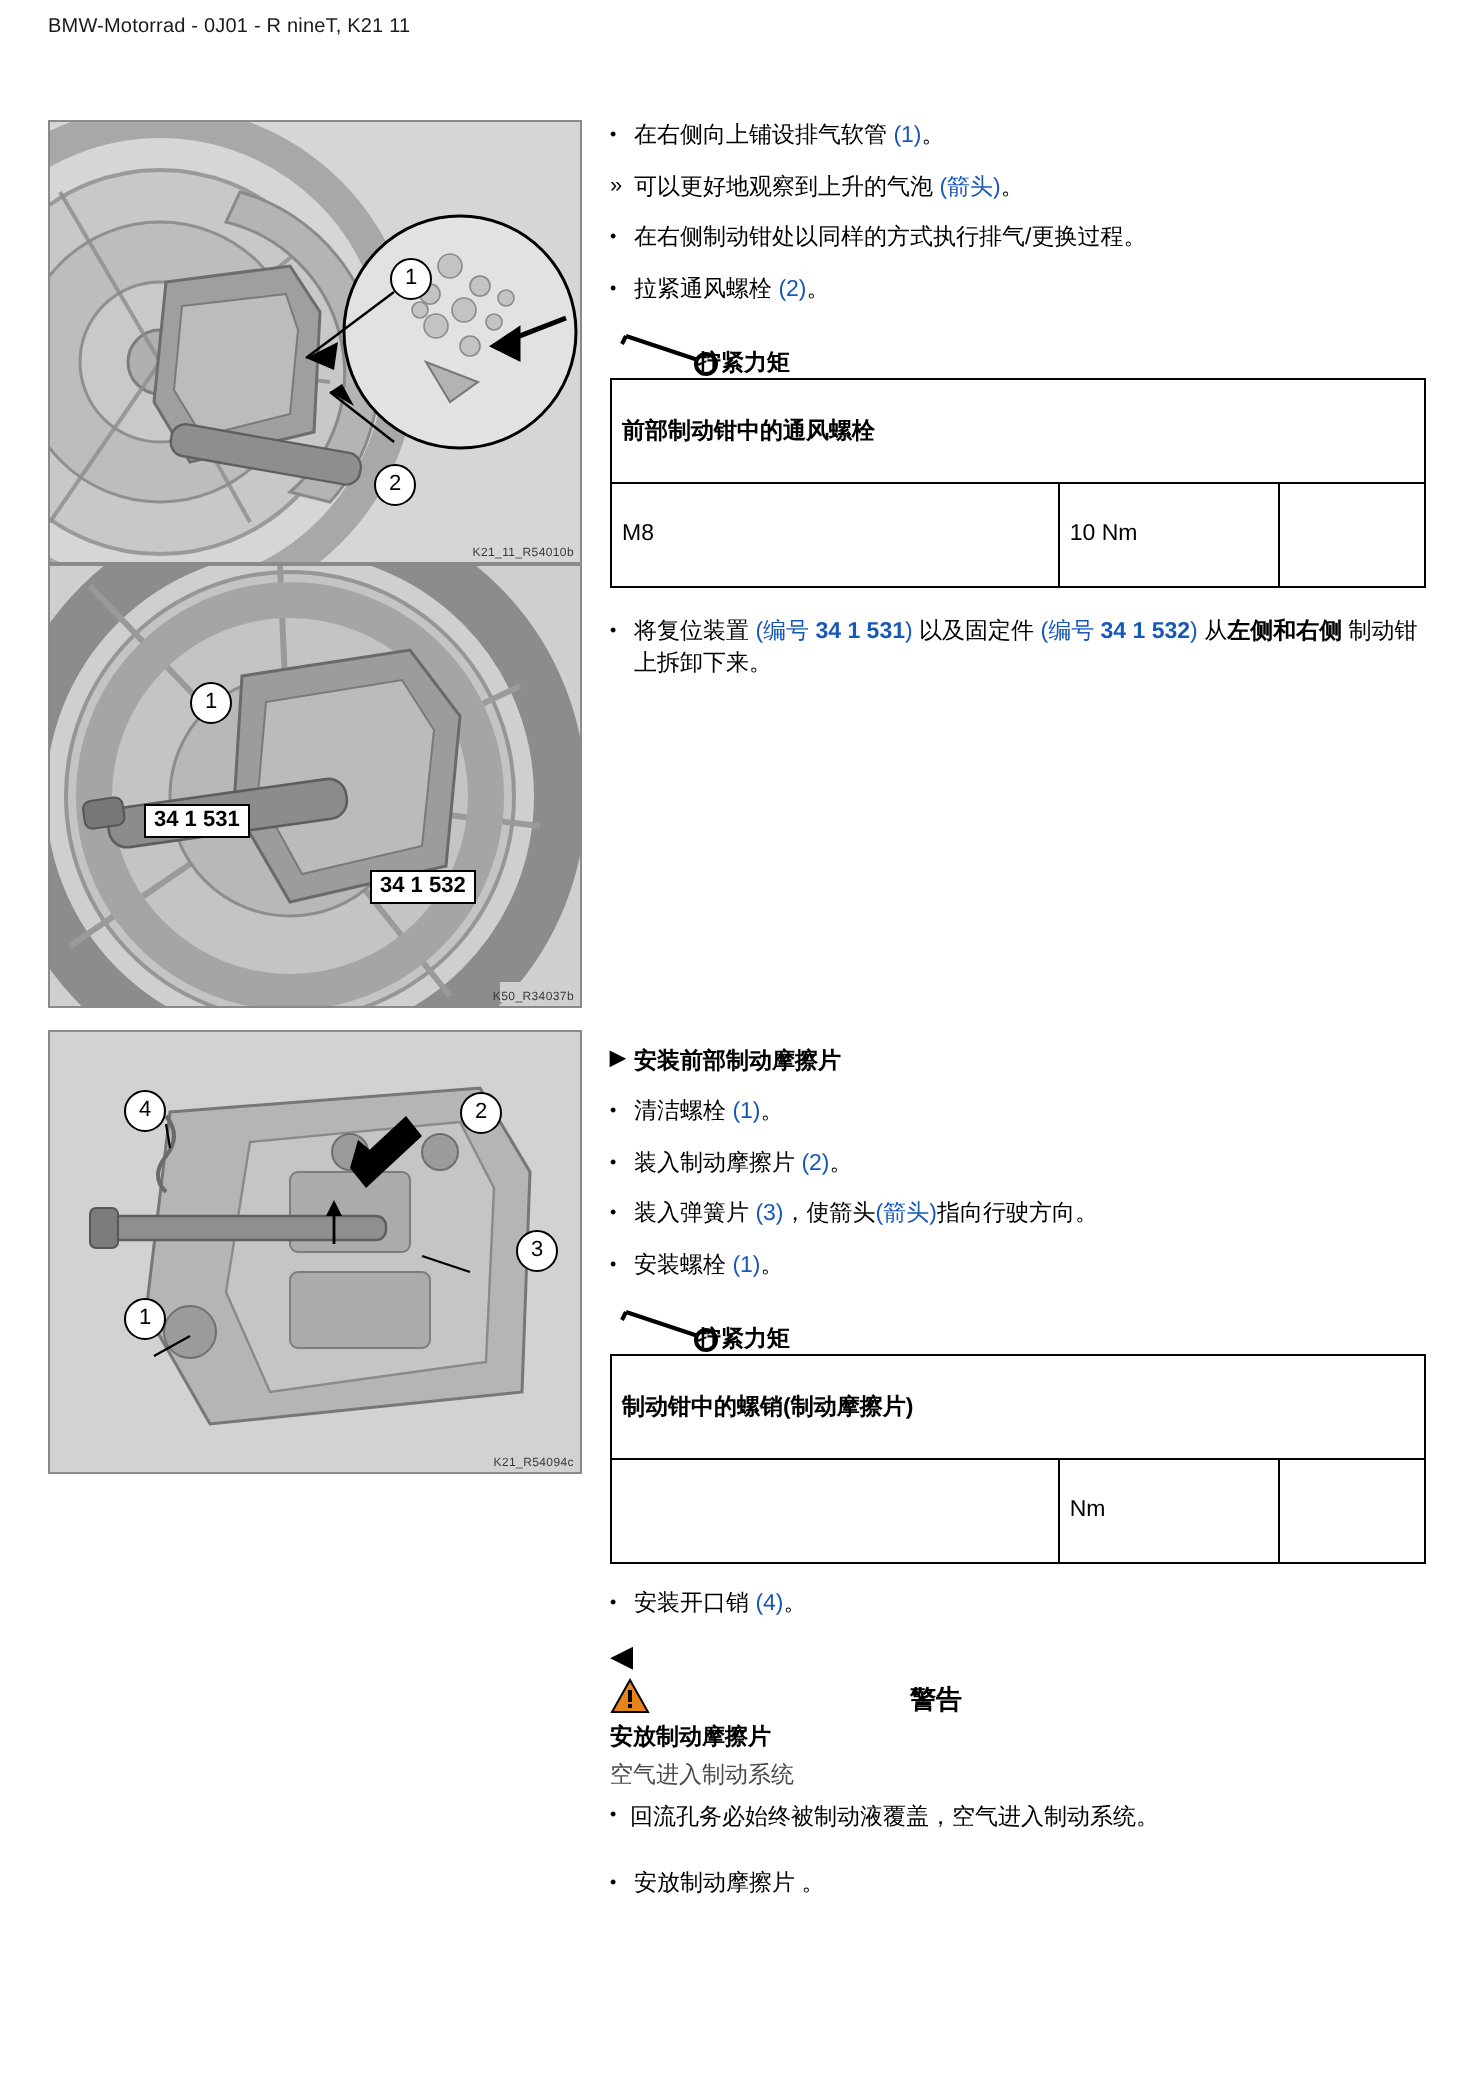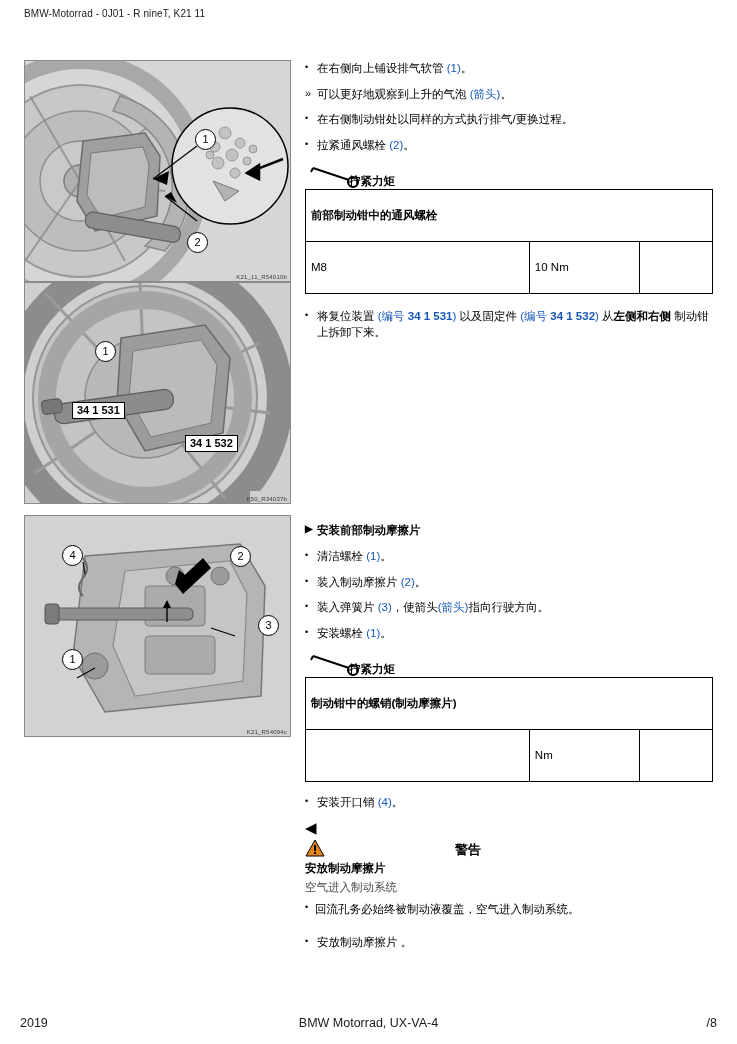--- a/index.html
+++ b/index.html
@@ -449,19 +449,14 @@
       <span>回流孔务必始终被制动液覆盖，空气进入制动系统。</span>
     </div>
 
     <div class="bullet-row">
       <span class="mk dot">•</span>
       <span>安放制动摩擦片 。</span>
     </div>
 
   </div>
 
-  <div class="doc-footer">
-    <span class="f-year">2019</span>
-    <span class="f-center">BMW Motorrad, UX-VA-4</span>
-    <span class="f-page">/8</span>
-  </div>
 
 </div>
 
 </body></html>

